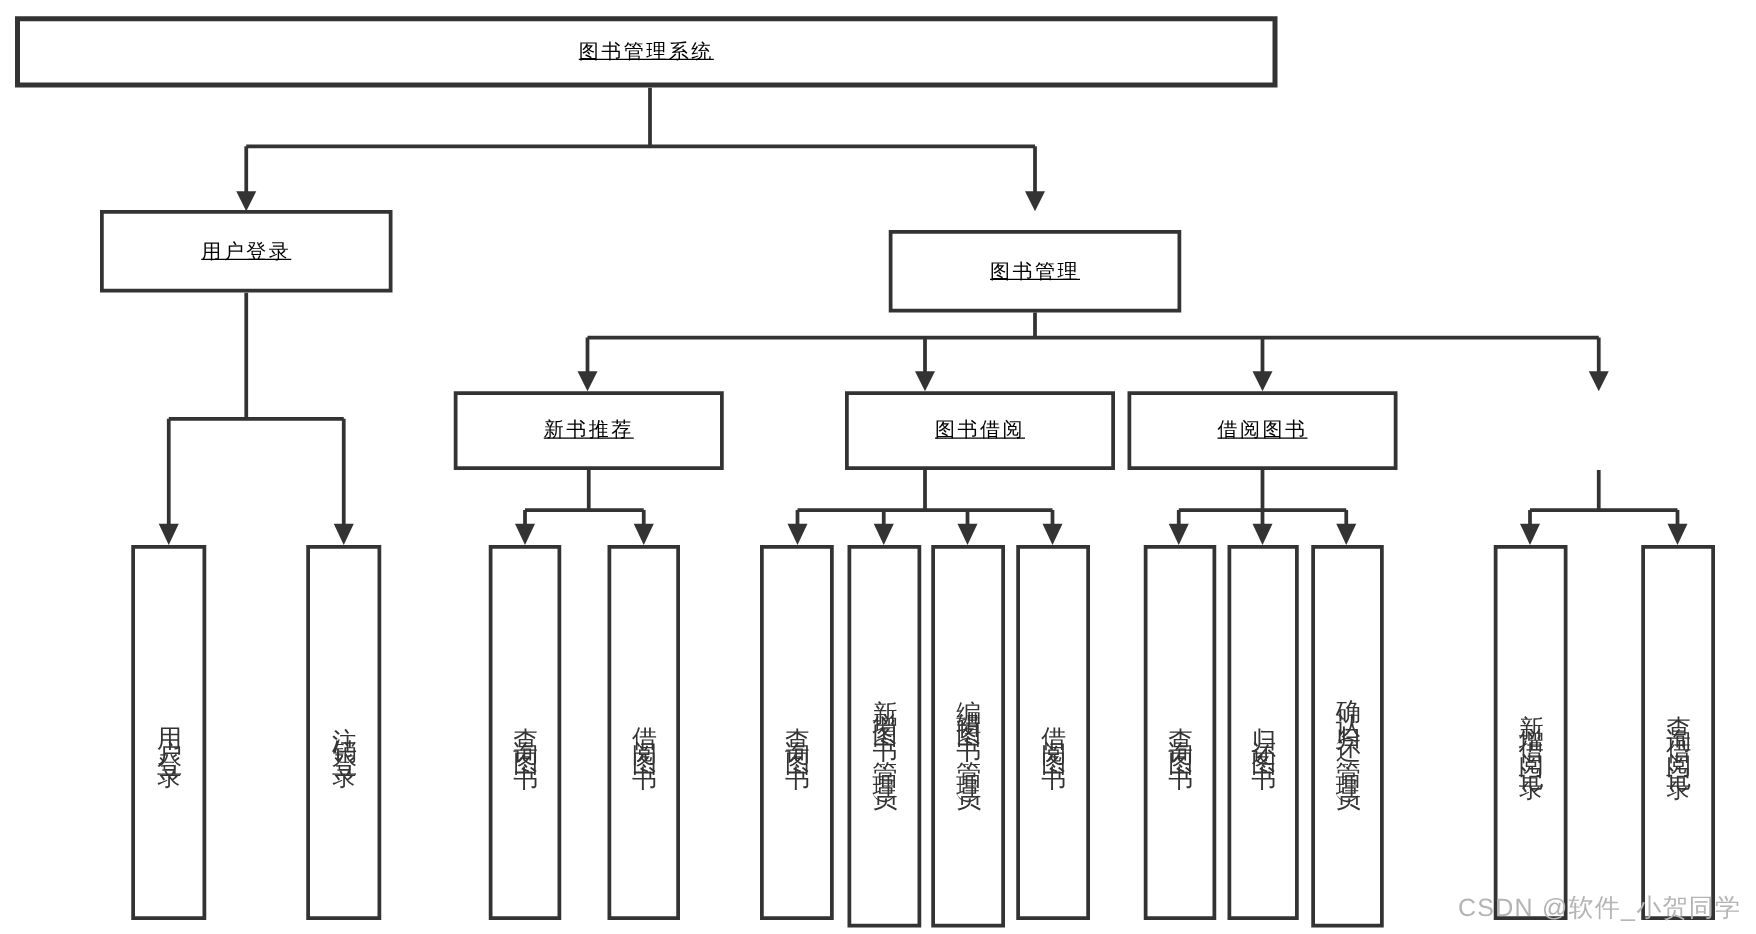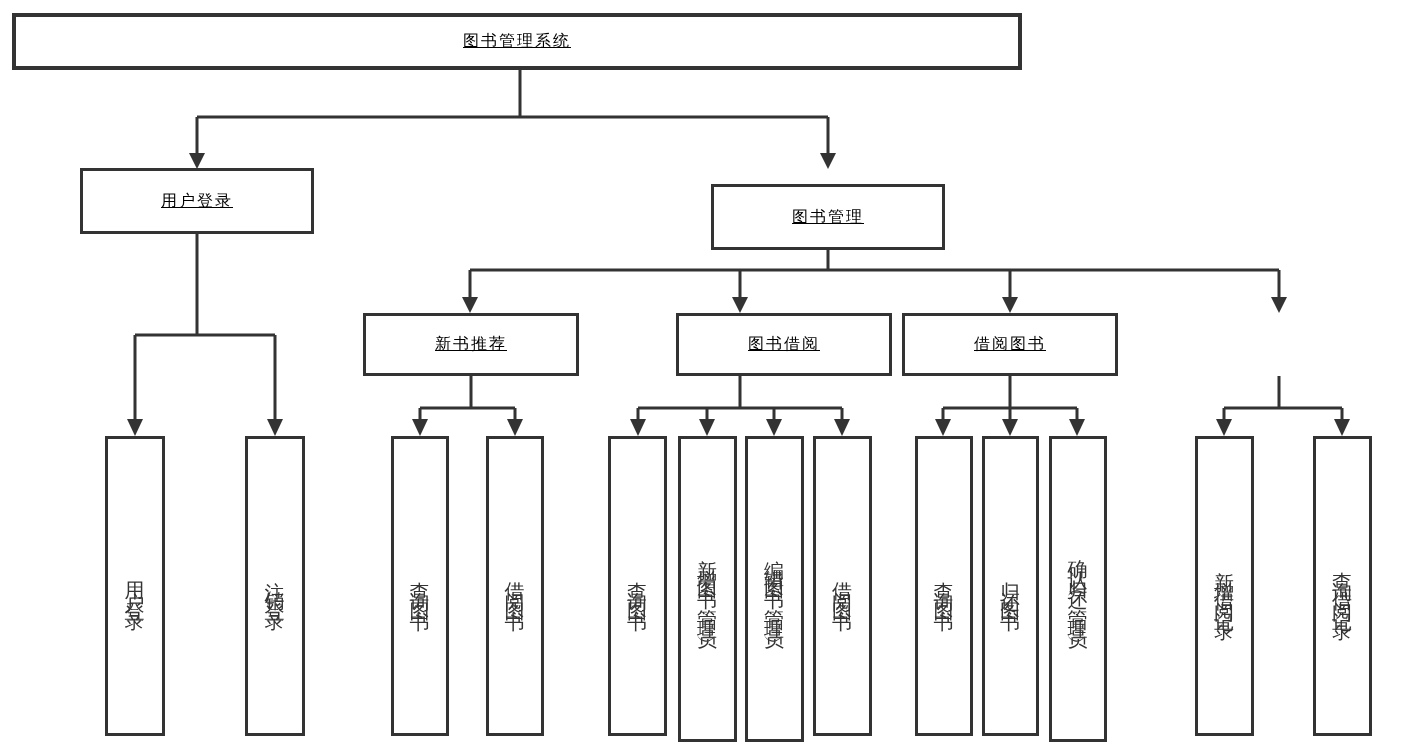--- a/index.html
+++ b/index.html
@@ -160,14 +160,15 @@
     <span class="vlabel">确认归还（管理员）</span>
   </div>
 
   <div class="box" style="left:1195px; top:436px; width:59px; height:300px;">
     <span class="vlabel">新增借阅记录</span>
   </div>
   <div class="box" style="left:1313px; top:436px; width:59px; height:300px;">
     <span class="vlabel">查询借阅记录</span>
   </div>
 
+  <div class="watermark">CSDN @软件_小贺同学</div>
 
 </div>
 
 </body></html>

